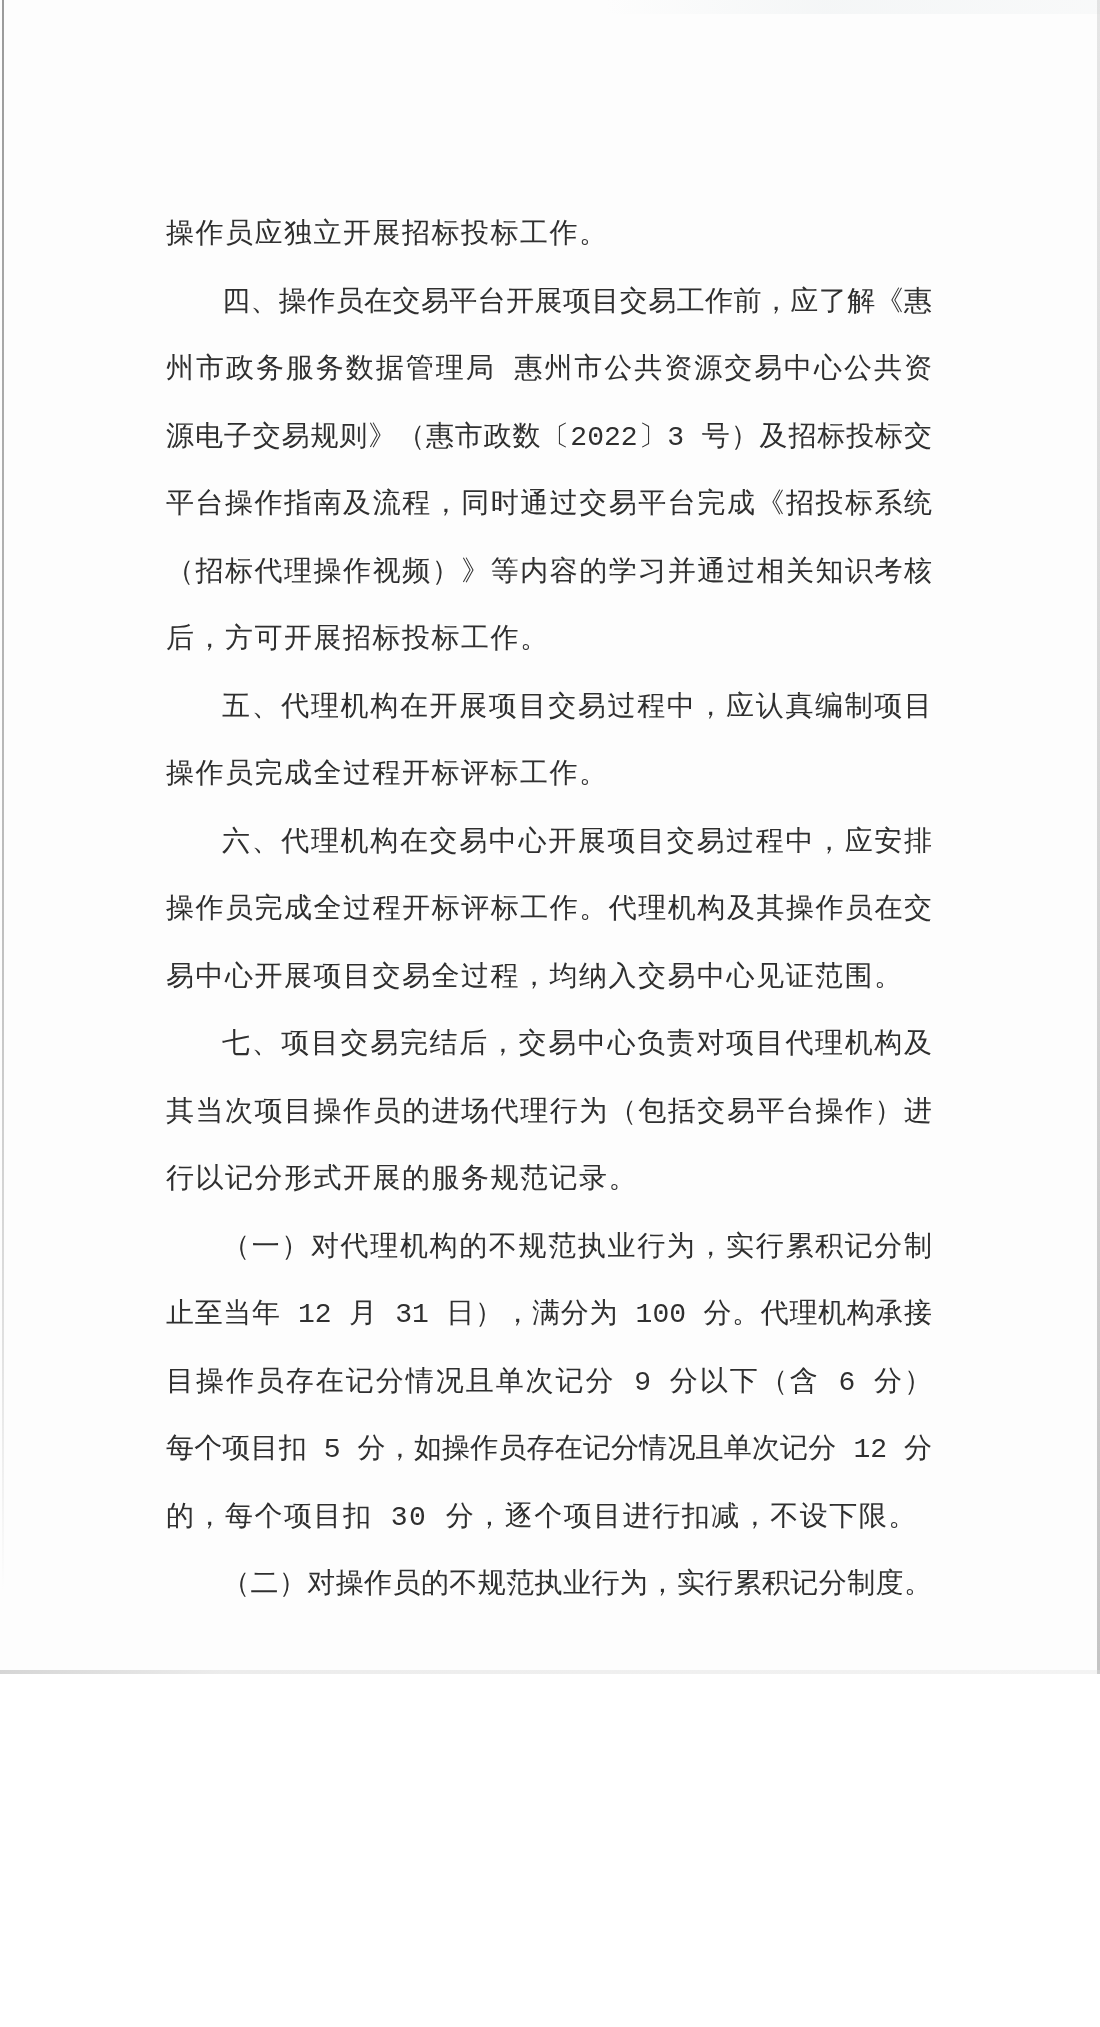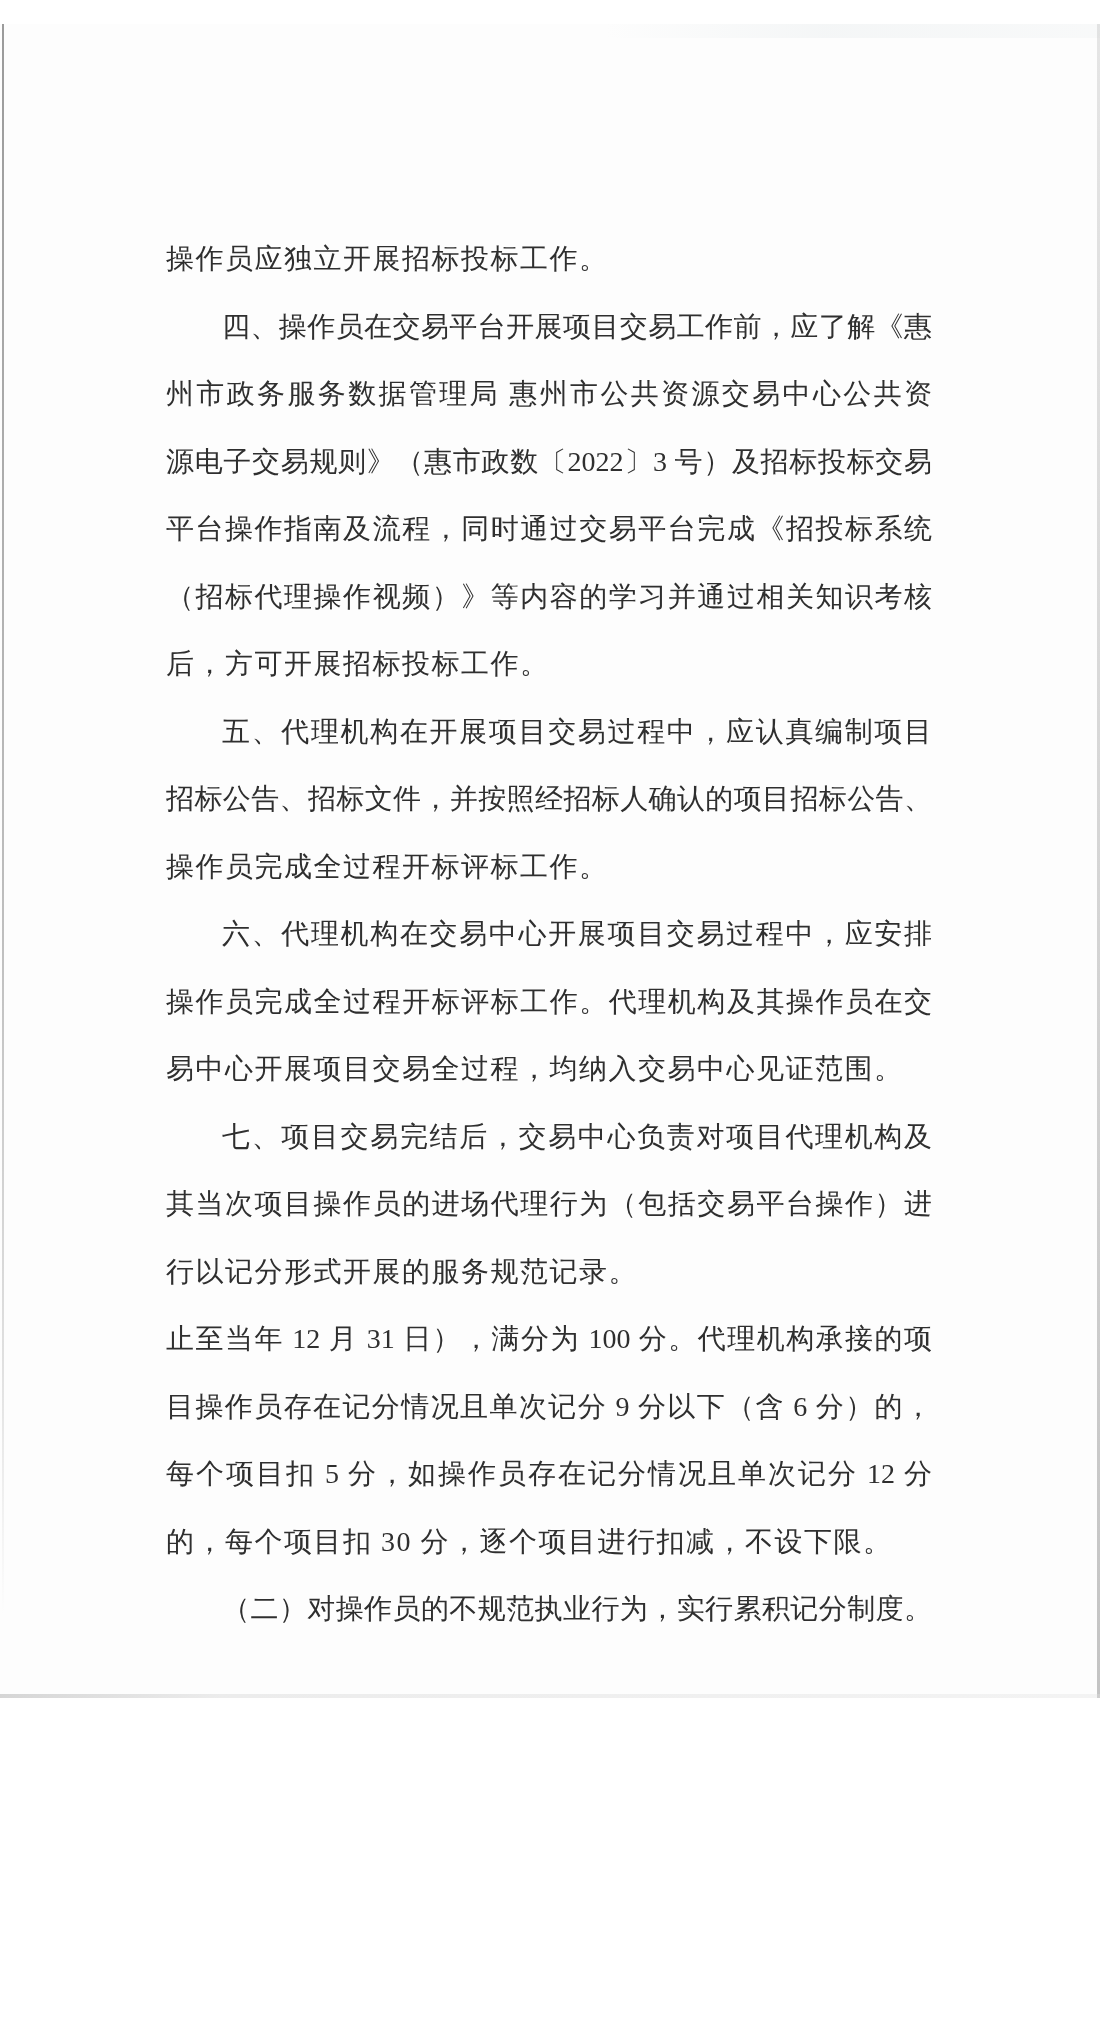--- a/index.html
+++ b/index.html
@@ -7,24 +7,23 @@
     padding: 0;
   }
   body {
     background: #ffffff;
   }
   .page {
     position: relative;
     width: 1100px;
     height: 1674px;
     background: var(--paper, #fdfdfd);
-    font-family: Liberation Serif, serif;
+    font-family: Liberation Mono, monospace;
     color: var(--ink, #2f2f2f);
     overflow: hidden;
-    margin-top: 24px;
   }
   
   .scan-edge-left {
     position: absolute;
     left: 2px;
     top: 0;
     width: 2px;
     height: 100%;
     background: linear-gradient(
       to bottom,
@@ -122,28 +121,28 @@
 
   <div class="doc-body" id="doc-lines">
       <div class="text-line">操作员应独立开展招标投标工作。</div>
       <div class="text-line indent justify">四、操作员在交易平台开展项目交易工作前，应了解《惠</div>
       <div class="text-line justify">州市政务服务数据管理局 惠州市公共资源交易中心公共资</div>
       <div class="text-line justify">源电子交易规则》（惠市政数〔2022〕3 号）及招标投标交易</div>
       <div class="text-line justify">平台操作指南及流程，同时通过交易平台完成《招投标系统</div>
       <div class="text-line justify">（招标代理操作视频）》等内容的学习并通过相关知识考核</div>
       <div class="text-line">后，方可开展招标投标工作。</div>
       <div class="text-line indent justify">五、代理机构在开展项目交易过程中，应认真编制项目</div>
-      <div class="text-line justify">招标公告、招标文件，并按照经招标人确认的项目招标公告、</div>
       <div class="text-line">操作员完成全过程开标评标工作。</div>
       <div class="text-line indent justify">六、代理机构在交易中心开展项目交易过程中，应安排</div>
       <div class="text-line justify">操作员完成全过程开标评标工作。代理机构及其操作员在交</div>
       <div class="text-line">易中心开展项目交易全过程，均纳入交易中心见证范围。</div>
       <div class="text-line indent justify">七、项目交易完结后，交易中心负责对项目代理机构及</div>
       <div class="text-line justify">其当次项目操作员的进场代理行为（包括交易平台操作）进</div>
       <div class="text-line">行以记分形式开展的服务规范记录。</div>
+      <div class="text-line indent justify">（一）对代理机构的不规范执业行为，实行累积记分制</div>
       <div class="text-line justify">止至当年 12 月 31 日），满分为 100 分。代理机构承接的项</div>
       <div class="text-line justify">目操作员存在记分情况且单次记分 9 分以下（含 6 分）的，</div>
       <div class="text-line justify">每个项目扣 5 分，如操作员存在记分情况且单次记分 12 分</div>
       <div class="text-line">的，每个项目扣 30 分，逐个项目进行扣减，不设下限。</div>
       <div class="text-line indent justify">（二）对操作员的不规范执业行为，实行累积记分制度。</div>
     </div>
 
   <div class="page-number">2</div>
 </div>
 

